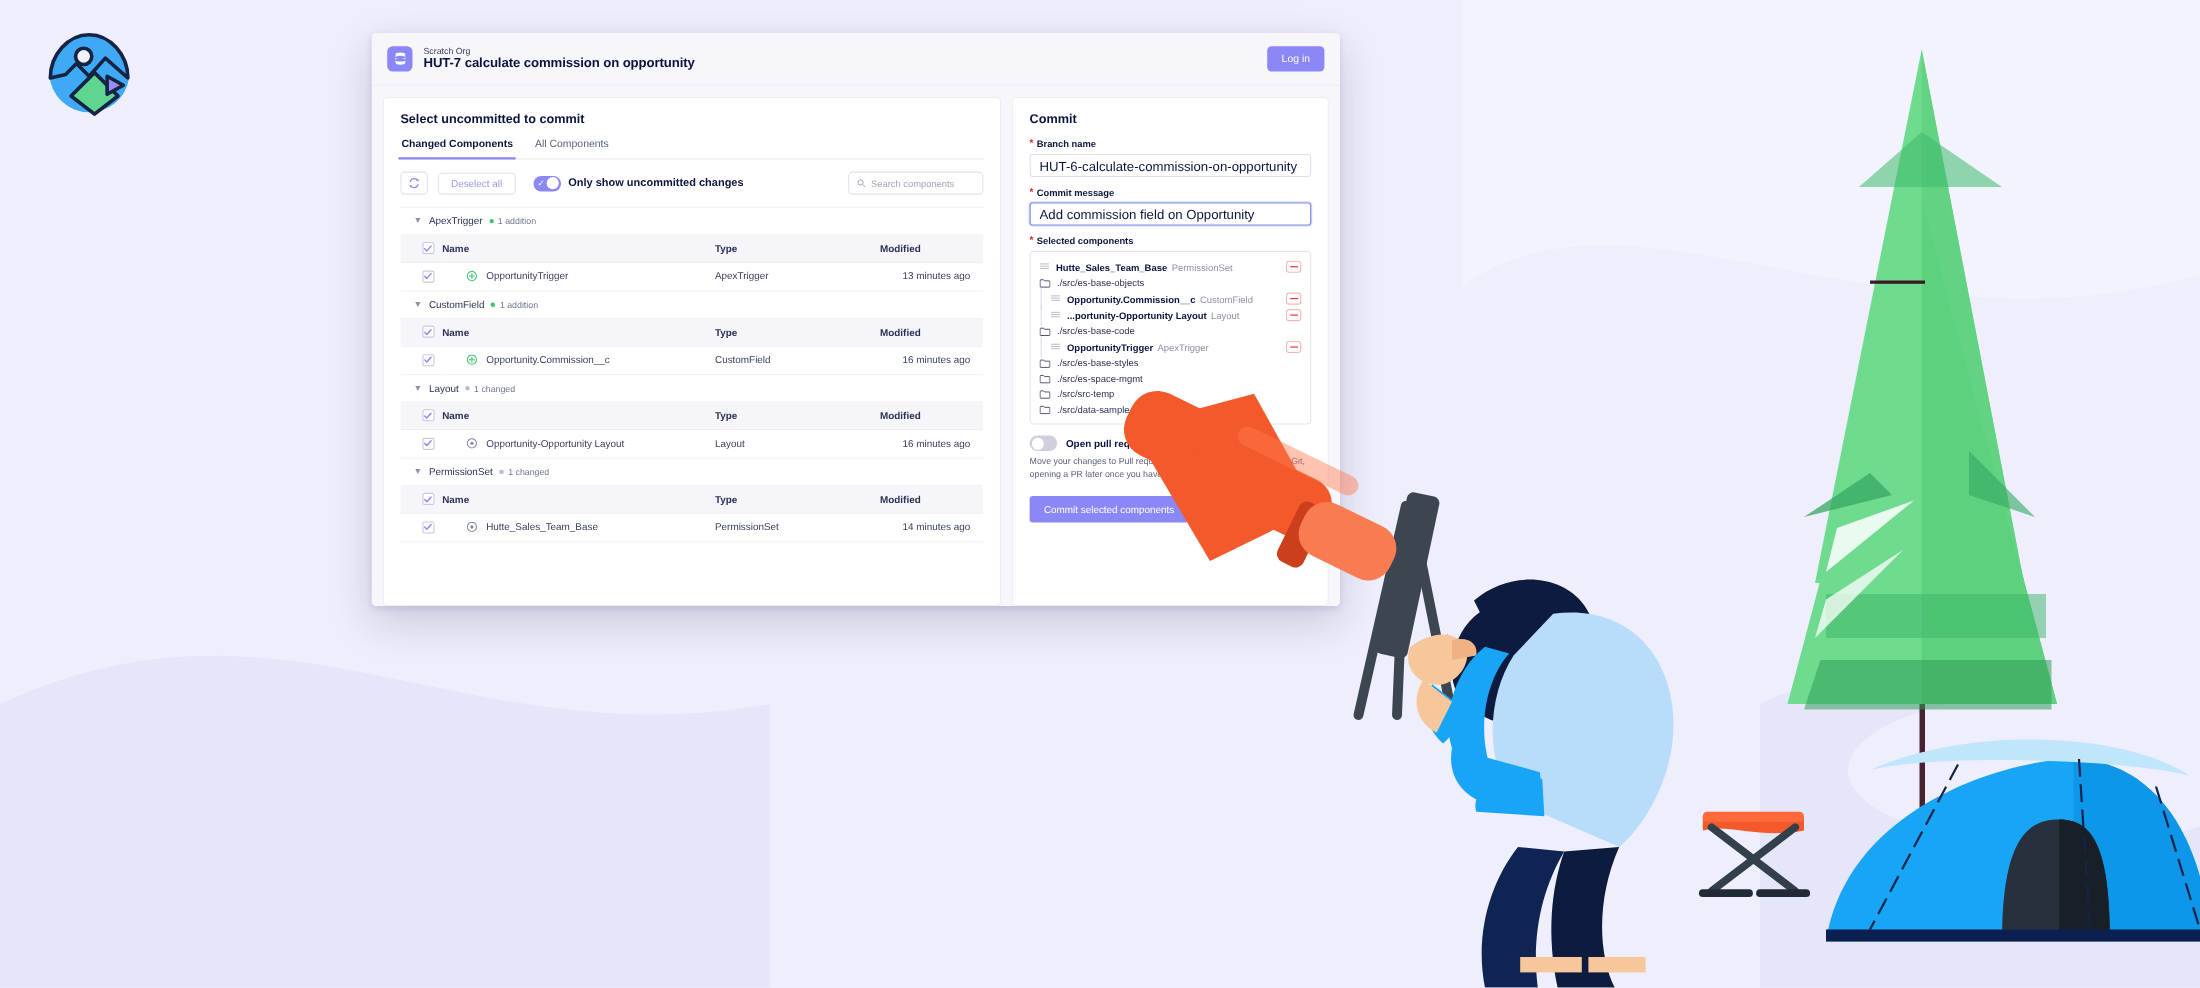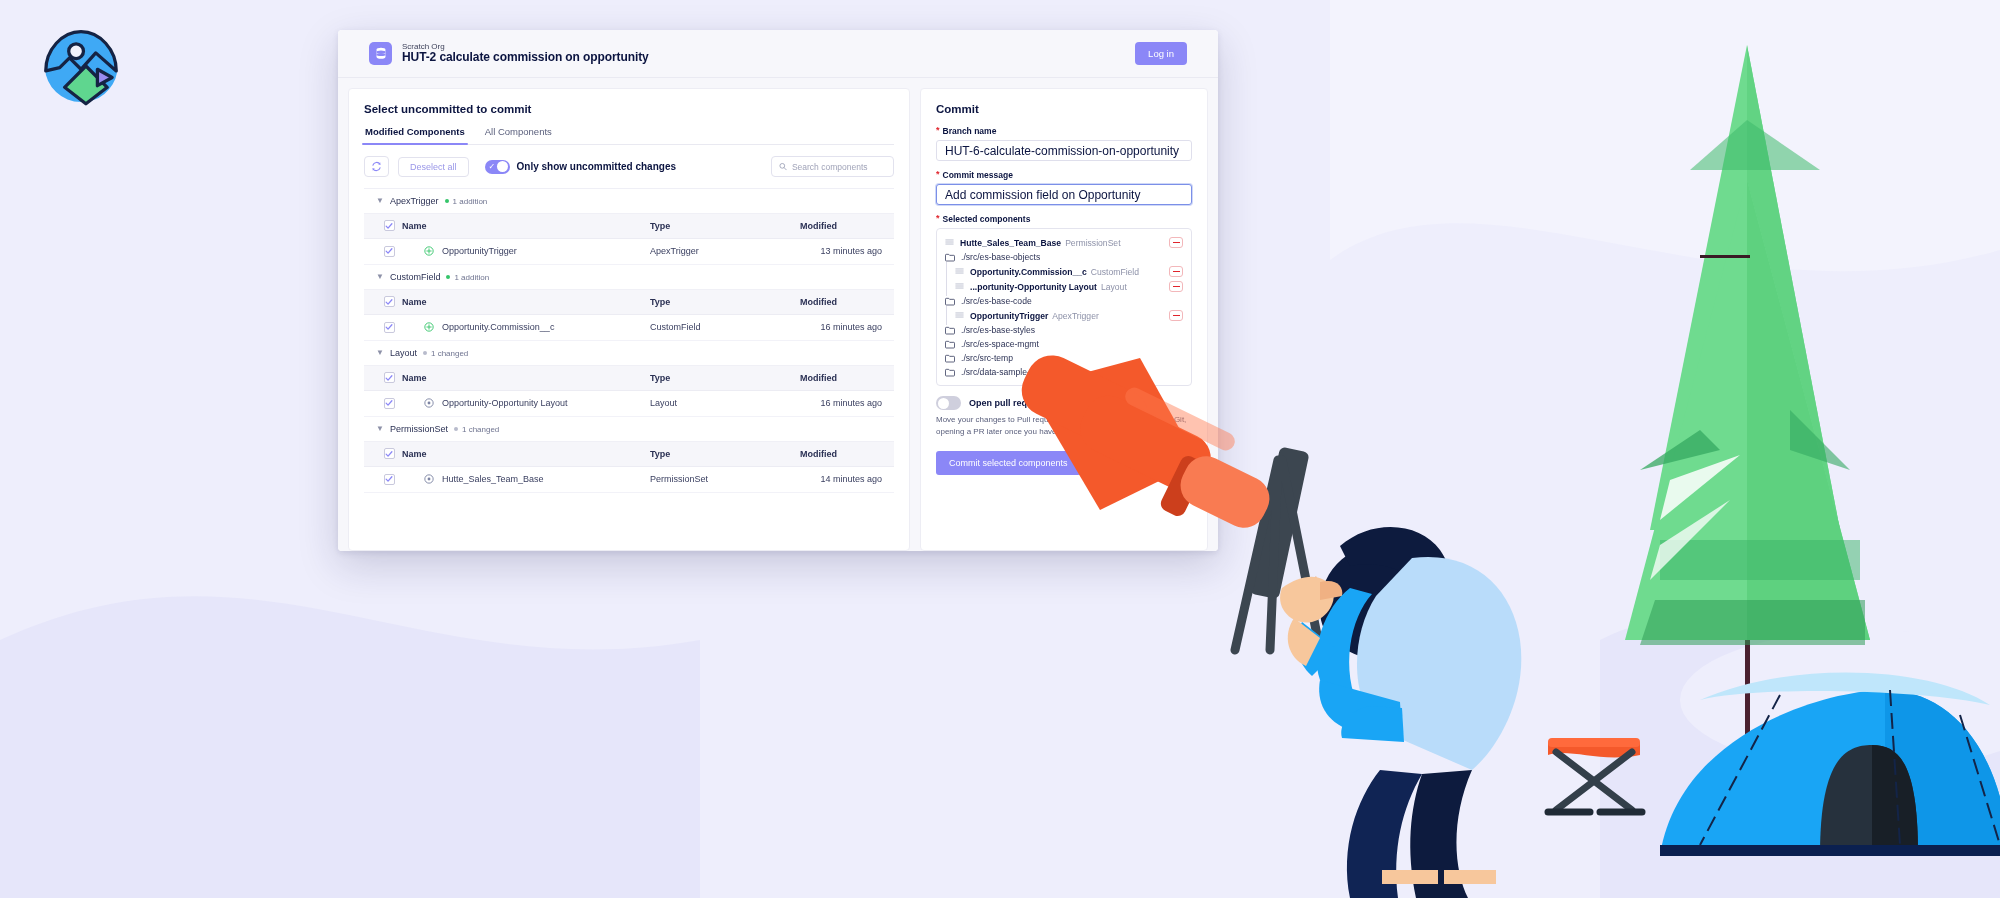--- a/index.html
+++ b/index.html
@@ -25,21 +25,21 @@
     display: flex; flex-direction: column;
     overflow: hidden;
     z-index: 5;
   }
 
   .org-header {
     height: 48px;
     background: #f7f7fb;
     border-bottom: 1px solid #eaeaf2;
     display: flex; align-items: center;
-    padding: 0 31px;
+    padding: 0 14px;
     gap: 10px;
     flex: none;
   }
   .org-logo {
     width: 23px; height: 23px; border-radius: 5px;
     background: #8b87f7;
     display: flex; align-items: center; justify-content: center;
     flex: none;
   }
   .org-meta { display: flex; flex-direction: column; line-height: 1.15; }
@@ -310,33 +310,33 @@
       <svg width="12" height="13" viewBox="0 0 12 13">
         <ellipse cx="6" cy="2.6" rx="4.4" ry="1.8" fill="#fff"></ellipse>
         <rect x="1.6" y="2.6" width="8.8" height="7.4" fill="#fff"></rect>
         <ellipse cx="6" cy="10" rx="4.4" ry="1.8" fill="#fff"></ellipse>
         <ellipse cx="6" cy="5.1" rx="4.4" ry="1.5" fill="#8b87f7"></ellipse>
         <ellipse cx="6" cy="7.5" rx="4.4" ry="1.5" fill="#8b87f7"></ellipse>
       </svg>
     </div>
     <div class="org-meta">
       <span class="org-sub">Scratch Org</span>
-      <span class="org-title">HUT-2 calculate commission on opportunity</span>
+      <span class="org-title">HUT-7 calculate commission on opportunity</span>
     </div>
     <div class="spacer"></div>
     <button class="login-btn">Log in</button>
   </div>
 
   <div class="panels">
 
     <div class="panel" id="left-panel">
       <div class="panel-title">Select uncommitted to commit</div>
 
       <div class="tabs">
-        <div class="tab active">Modified Components</div>
+        <div class="tab active">Changed Components</div>
         <div class="tab">All Components</div>
       </div>
 
       <div class="toolbar">
         <div class="icon-btn">
           <svg width="11" height="11" viewBox="0 0 14 14">
             <path d="M11.5 4.2 A5 5 0 0 0 2.4 5.4" fill="none" stroke="#8b87f7" stroke-width="1.3" stroke-linecap="round"></path>
             <path d="M2.5 9.8 A5 5 0 0 0 11.6 8.6" fill="none" stroke="#8b87f7" stroke-width="1.3" stroke-linecap="round"></path>
             <path d="M11.8 1.6 L11.8 4.4 L9.1 4.4 Z" fill="#8b87f7"></path>
             <path d="M2.2 12.4 L2.2 9.6 L4.9 9.6 Z" fill="#8b87f7"></path>

